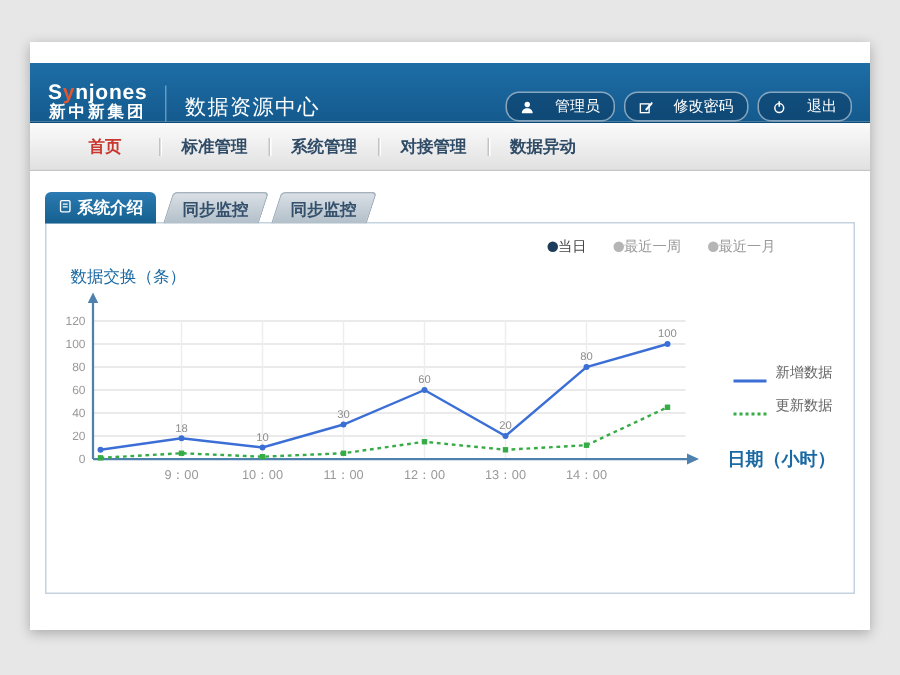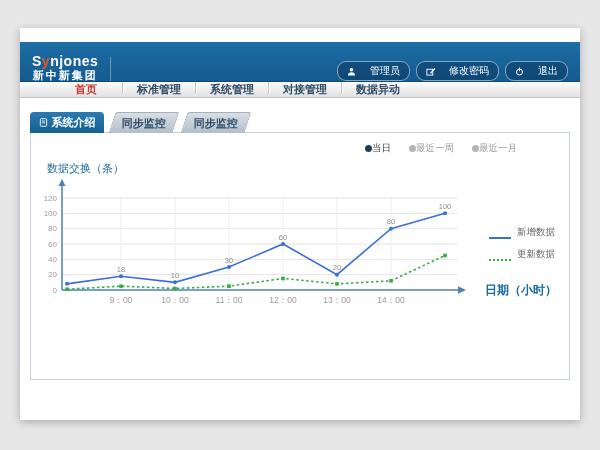--- a/index.html
+++ b/index.html
@@ -18,22 +18,22 @@
   .logo-cn { font-size:11px; font-weight:bold; letter-spacing:2px; margin-top:2px; }
   .header-divider { width:1px; height:24px; background:rgba(255,255,255,.35); margin:0 12px; }
   .app-title { color:#fff; font-size:14px; letter-spacing:1px; }
   .user-area { margin-left:auto; display:flex; gap:6px; }
   .pill { display:flex; align-items:center; gap:14px; background:rgba(8,52,88,.45);
           border:1px solid rgba(255,255,255,.5); border-radius:9px; padding:2px 9px;
           color:#fff; font-size:10px; cursor:pointer; }
   .pill svg { display:block; }
 
   
-  .navbar { height:16px; background:linear-gradient(#fbfbfb,#e1e1e1); border-bottom:1px solid #c6c6c6;
-            display:flex; padding-left:30px; }
+  .navbar { height:32px; background:linear-gradient(#fbfbfb,#e1e1e1); border-bottom:1px solid #c6c6c6;
+            display:flex; align-items:center; padding-left:14px; }
   .nav-item { width:72px; text-align:center; font-size:11px; font-weight:bold; color:#2f4b66; cursor:pointer; }
   .nav-item.active { color:#c8382e; }
   .nav-sep { width:1px; height:12px; background:#c3c3c3; box-shadow:1px 0 0 #fff; }
 
   
   .content { padding:14px 10px 0 10px; }
   .tabs { display:flex; align-items:flex-end; height:21px; position:relative; z-index:2; }
   .tab { height:21px; display:flex; align-items:center; justify-content:center; gap:4px;
          font-size:11px; font-weight:bold; cursor:pointer; }
   .tab.active { width:74px; background:linear-gradient(#2b7ab2,#15608f); color:#fff;
@@ -66,20 +66,21 @@
 <div class="stage">
   <div class="page">
     <div class="top-strip"></div>
 
     <div class="header">
       <div class="logo">
         <div class="logo-en"><span>S</span><span class="logo-accent">y</span><span>njones</span></div>
         <div class="logo-cn">新中新集团</div>
       </div>
       <div class="header-divider"></div>
+      <div class="app-title">数据资源中心</div>
       <div class="user-area">
         <div class="pill">
           <span>
             <svg width="9" height="9" viewBox="0 0 10 10">
                 <circle cx="5" cy="3" r="2" fill="#fff"></circle>
                 <path d="M1 9.5c0-2.4 1.8-3.7 4-3.7s4 1.3 4 3.7z" fill="#fff"></path>
               </svg>
           </span>
           <span>管理员</span>
         </div>

